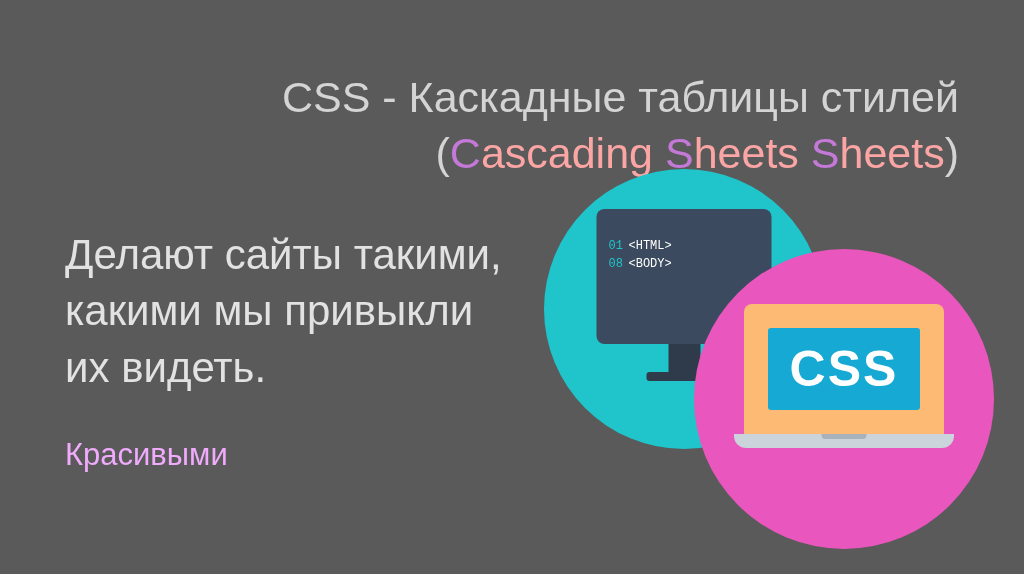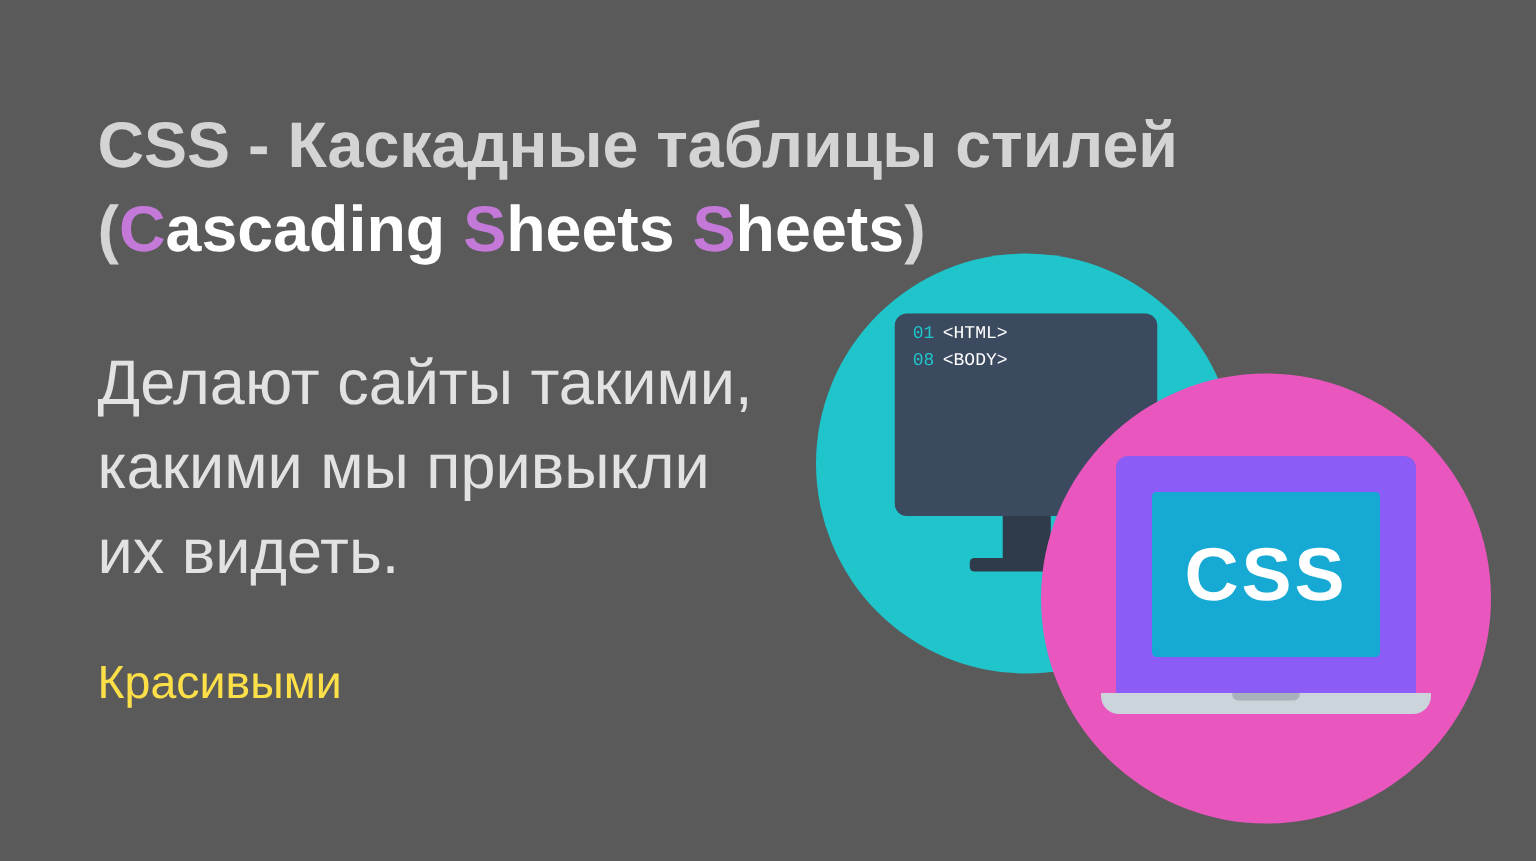--- a/index.html
+++ b/index.html
@@ -13,40 +13,41 @@
       background: #5a5a5a;
       font-family: 'Segoe UI', Arial, sans-serif;
       overflow: hidden;
       position: relative;
     }
     .content {
       padding: 70px 65px;
     }
     .title {
       font-size: 43px;
-      font-weight: 700;
+      font-weight: 400;
       color: #d4d4d4;
       line-height: 1.3;
       margin-bottom: 45px;
+      text-align: right;
     }
     .title .letter-c { color: #c479d8; }
     .title .letter-s1 { color: #c479d8; }
     .title .letter-s2 { color: #c479d8; }
-    .title .rest-word { color: #ffffff; }
+    .title .rest-word { color: #fca5a5; }
     .subtitle {
       font-size: 42px;
       font-weight: 300;
       color: #e2e2e2;
       line-height: 1.35;
       max-width: 450px;
     }
     .accent {
       font-size: 31px;
       font-weight: 300;
-      color: #fde047;
+      color: #f0abfc;
       margin-top: 40px;
     }
     .graphic-area {
       position: absolute;
       right: 30px;
       bottom: 25px;
       width: 520px;
       height: 380px;
     }
     .circle-teal {
@@ -63,21 +64,21 @@
       top: 40px;
       left: 50%;
       transform: translateX(-50%);
       width: 175px;
     }
     .monitor-screen {
       width: 175px;
       height: 135px;
       background: #3b4a5e;
       border-radius: 8px;
-      padding: 4px 12px;
+      padding: 28px 12px;
       font-family: 'Courier New', monospace;
       font-size: 12px;
       line-height: 1.5;
     }
     .monitor-screen .ln { color: #1fc5cb; display: inline-block; width: 20px; }
     .monitor-screen .tag { color: #ffffff; }
     .monitor-stand {
       width: 32px;
       height: 28px;
       background: #2f3a4a;
@@ -101,22 +102,22 @@
     }
     .laptop {
       position: absolute;
       top: 55px;
       left: 50%;
       transform: translateX(-50%);
       width: 220px;
     }
     .laptop-screen-outer {
       width: 200px;
-      height: 158px;
-      background: #8b5cf6;
+      height: 130px;
+      background: #fdba74;
       border-radius: 8px 8px 0 0;
       margin: 0 auto;
       padding: 24px;
     }
     .laptop-screen-inner {
       width: 100%;
       height: 100%;
       background: #15a9d4;
       border-radius: 3px;
       display: flex;

